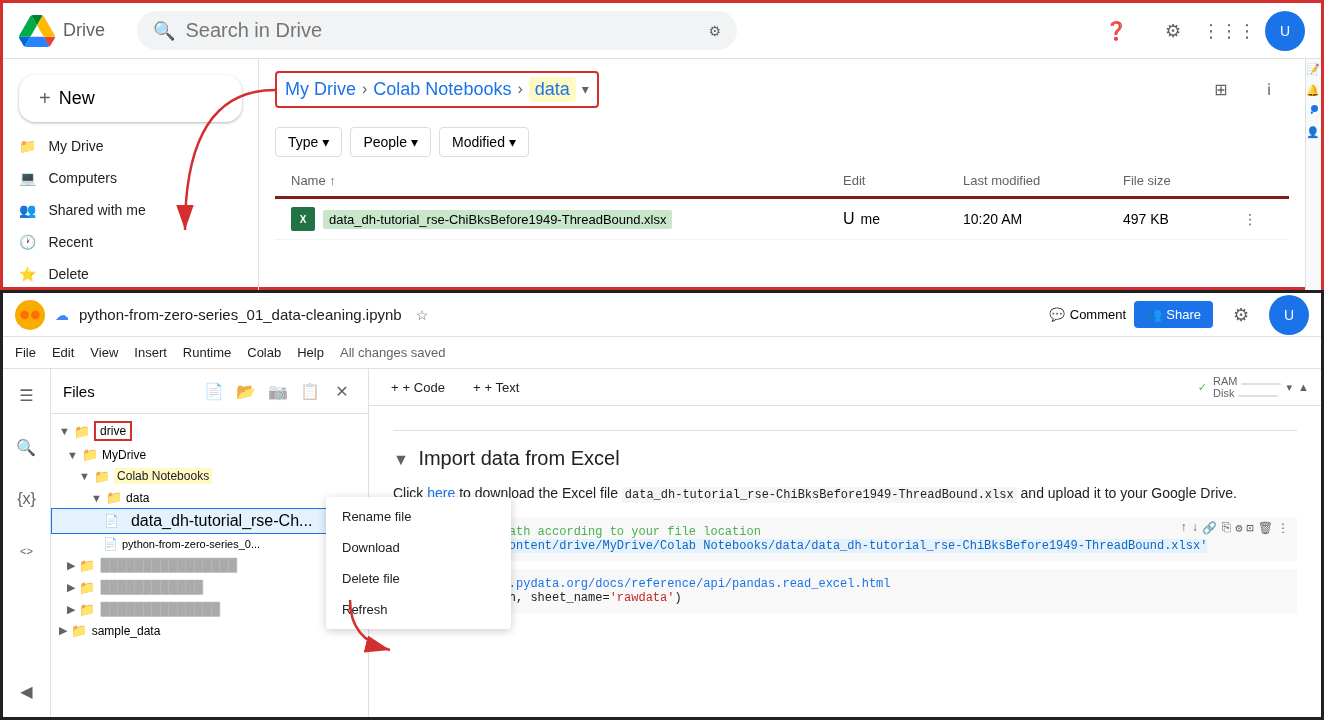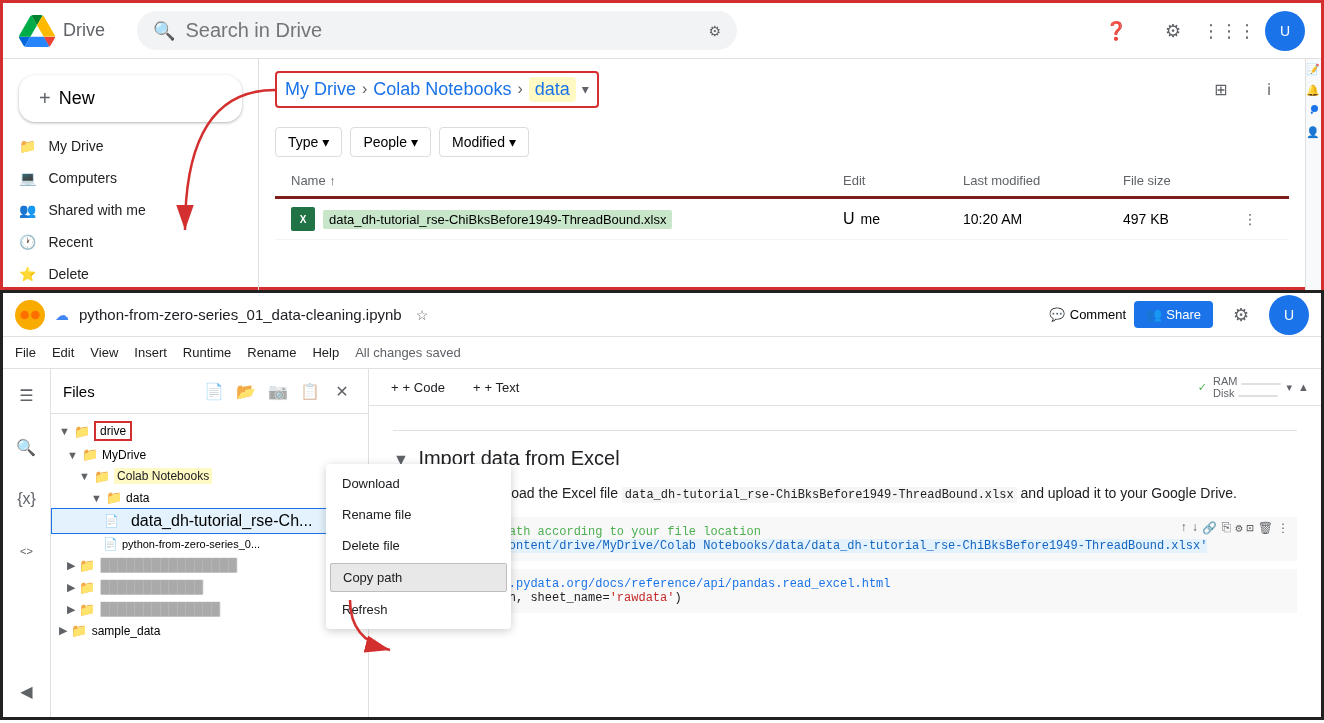--- a/index.html
+++ b/index.html
@@ -682,21 +682,21 @@
           <div class="icon-btn" style="background:#1a73e8; color:#fff; font-size:14px;">U</div>
         </div>
       </div>
 
       <div class="colab-menu">
         <span class="menu-item">File</span>
         <span class="menu-item">Edit</span>
         <span class="menu-item">View</span>
         <span class="menu-item">Insert</span>
         <span class="menu-item">Runtime</span>
-        <span class="menu-item">Rename</span>
+        <span class="menu-item">Colab</span>
         <span class="menu-item">Help</span>
         <span class="saved-status">All changes saved</span>
       </div>
 
       <div class="colab-body">
 
         <div class="colab-left-strip">
           <div class="strip-icon">☰</div>
           <div class="strip-icon">🔍</div>
           <div class="strip-icon">{x}</div>
@@ -773,24 +773,23 @@
 
             <div class="tree-item">
               <span style="font-size:11px; color:#5f6368;">▶</span>
               <span style="color:#f9ab00; font-size:13px;">📁</span>
               <span style="font-size:12px;">sample_data</span>
             </div>
           </div>
         </div>
 
         <div class="context-menu">
+          <div class="ctx-item">Rename file</div>
           <div class="ctx-item">Download</div>
-          <div class="ctx-item">Rename file</div>
           <div class="ctx-item">Delete file</div>
-          <div class="ctx-item ctx-item-highlighted">Copy path</div>
           <div class="ctx-item">Refresh</div>
         </div>
 
         <div class="colab-main">
 
           <div class="colab-toolbar">
             <div class="add-btns">
               <div class="add-btn">
                 <span>+</span>
                 <span>+ Code</span>

